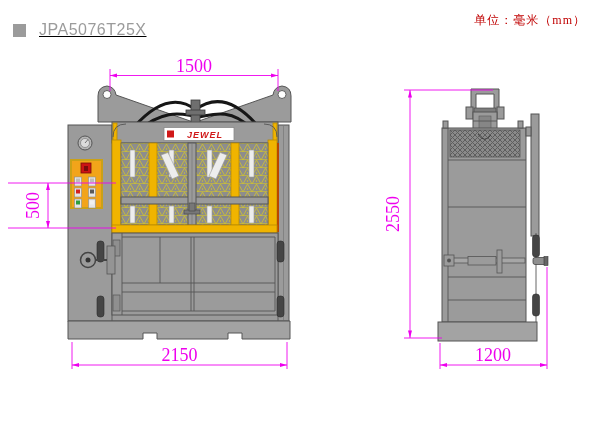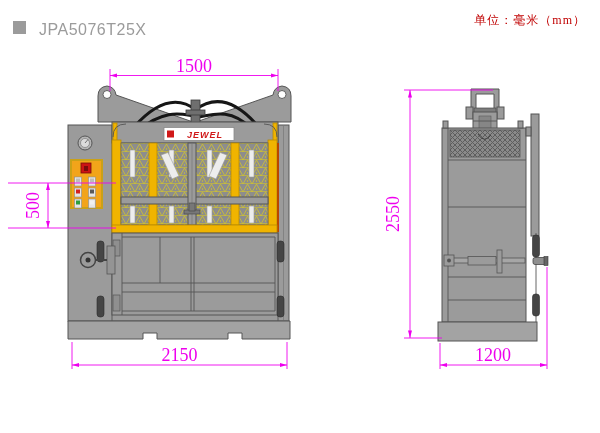--- a/index.html
+++ b/index.html
@@ -1,18 +1,18 @@
 <!DOCTYPE html>
 <html><head>
 <meta charset="utf-8">
 <style>
   html,body{margin:0;padding:0;background:#ffffff;}
   .page{position:relative;width:600px;height:433px;background:#ffffff;overflow:hidden;
         font-family:"Liberation Sans",sans-serif;}
-  .hdr{position:absolute;top:21px;left:13px;display:flex;align-items:flex-start;}
+  .hdr{position:absolute;top:21px;left:13px;display:flex;align-items:center;text-decoration:underline;}
   .hdr .bullet{width:13px;height:13px;background:#9b9b9b;margin-right:13px;}
   .hdr .title{font-size:16px;color:#9b9b9b;letter-spacing:0.5px;}
   .units{position:absolute;top:12px;right:14px;font-size:12px;color:#c00000;
          font-family:"Liberation Serif",serif;letter-spacing:1px;}
   svg{position:absolute;top:0;left:0;}
   .dim-g line{stroke:#ee00ee;stroke-width:0.9;}
   .dim-g polygon{fill:#ee00ee;stroke:none;}
   .dim-g text{fill:#ee00ee;font-family:"Liberation Serif",serif;font-size:18px;}
   .steel{fill:#9b9b9b;stroke:#555;stroke-width:1;}
   .steel2{fill:#a3a3a3;stroke:#555;stroke-width:1;}

